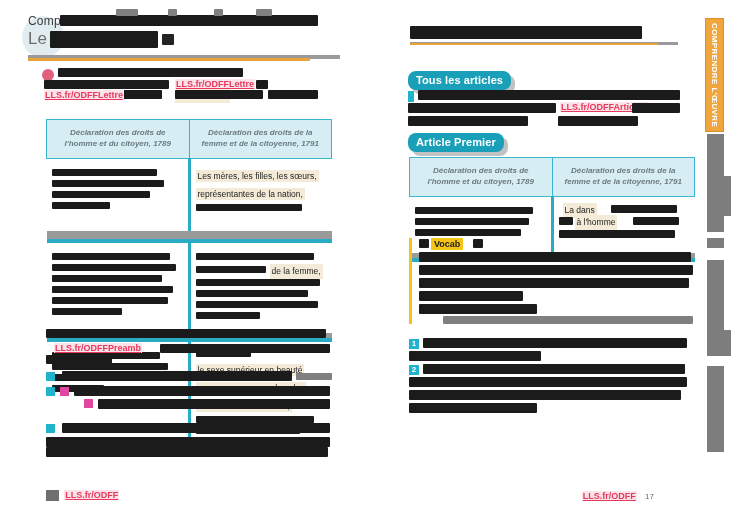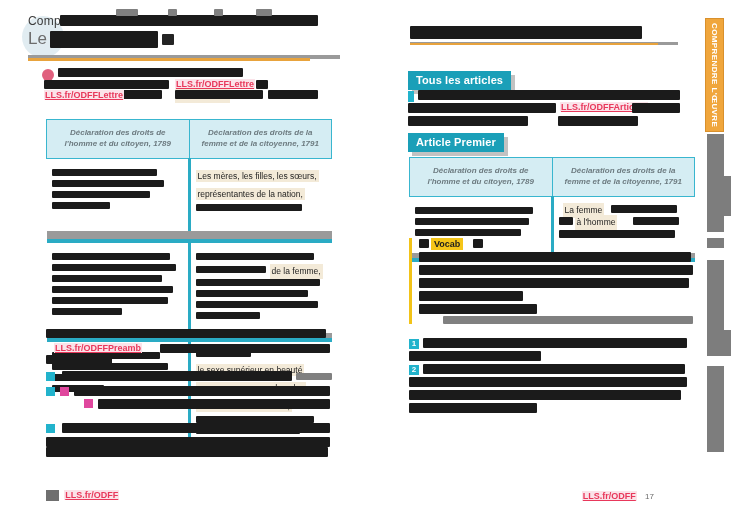--- a/index.html
+++ b/index.html
@@ -47,21 +47,21 @@
   }
   .cmpcell{padding:6px 5px;vertical-align:top;border:0;}
   .cmpsep{height:4px;background:#2aabc4;}
 
   .hl-beige{background:#f3ead8;color:#1d1d1d;font-size:8.5px;line-height:1.55;
     box-decoration-break:clone;-webkit-box-decoration-break:clone;padding:1px 2px;}
 
   
   .badge{
     display:inline-block;background:#1a9fb8;color:#fff;font-weight:bold;
-    font-size:11px;padding:3px 8px 4px 8px;letter-spacing:.1px;
+    font-size:11px;padding:3px 8px 4px 8px;letter-spacing:.1px;border-radius:8px;
   }
   .badge-shadow{box-shadow:4px 4px 0 rgba(120,120,120,.45);}
 
   
   .nummark{
     display:inline-block;width:10px;height:10px;background:#22b3cc;color:#fff;
     font-size:8px;font-weight:bold;text-align:center;line-height:10px;
     vertical-align:top;margin-right:3px;
   }
   .sq-magenta{display:inline-block;width:9px;height:9px;background:#e0479e;vertical-align:middle;}
@@ -289,21 +289,21 @@
         </thead>
         <tbody>
           <tr>
             <td class="cmpcell" style="width:50%;height:44px;border-right:3px solid #2aabc4;">
               <span class="rd rdline" style="width:118px;"></span>
               <span class="rd rdline" style="width:114px;"></span>
               <span class="rd rdline" style="width:106px;"></span>
             </td>
             <td class="cmpcell" style="width:50%;">
               <div style="position:relative;">
-                <span class="hl-beige" style="position:absolute;left:4px;top:0;">La femme</span>
+                <span class="hl-beige" style="position:absolute;left:4px;top:0;">La dans</span>
                 <span class="rd" style="position:absolute;left:52px;top:2px;width:66px;height:8px;"></span>
                 <span class="hl-beige" style="position:absolute;left:16px;top:12px;">à l'homme</span>
                 <span class="rd" style="position:absolute;left:0;top:14px;width:14px;height:8px;"></span>
                 <span class="rd" style="position:absolute;left:74px;top:14px;width:46px;height:8px;"></span>
                 <span class="rd" style="position:absolute;left:0;top:27px;width:116px;height:8px;"></span>
               </div>
             </td>
           </tr>
         </tbody>
       </table>

